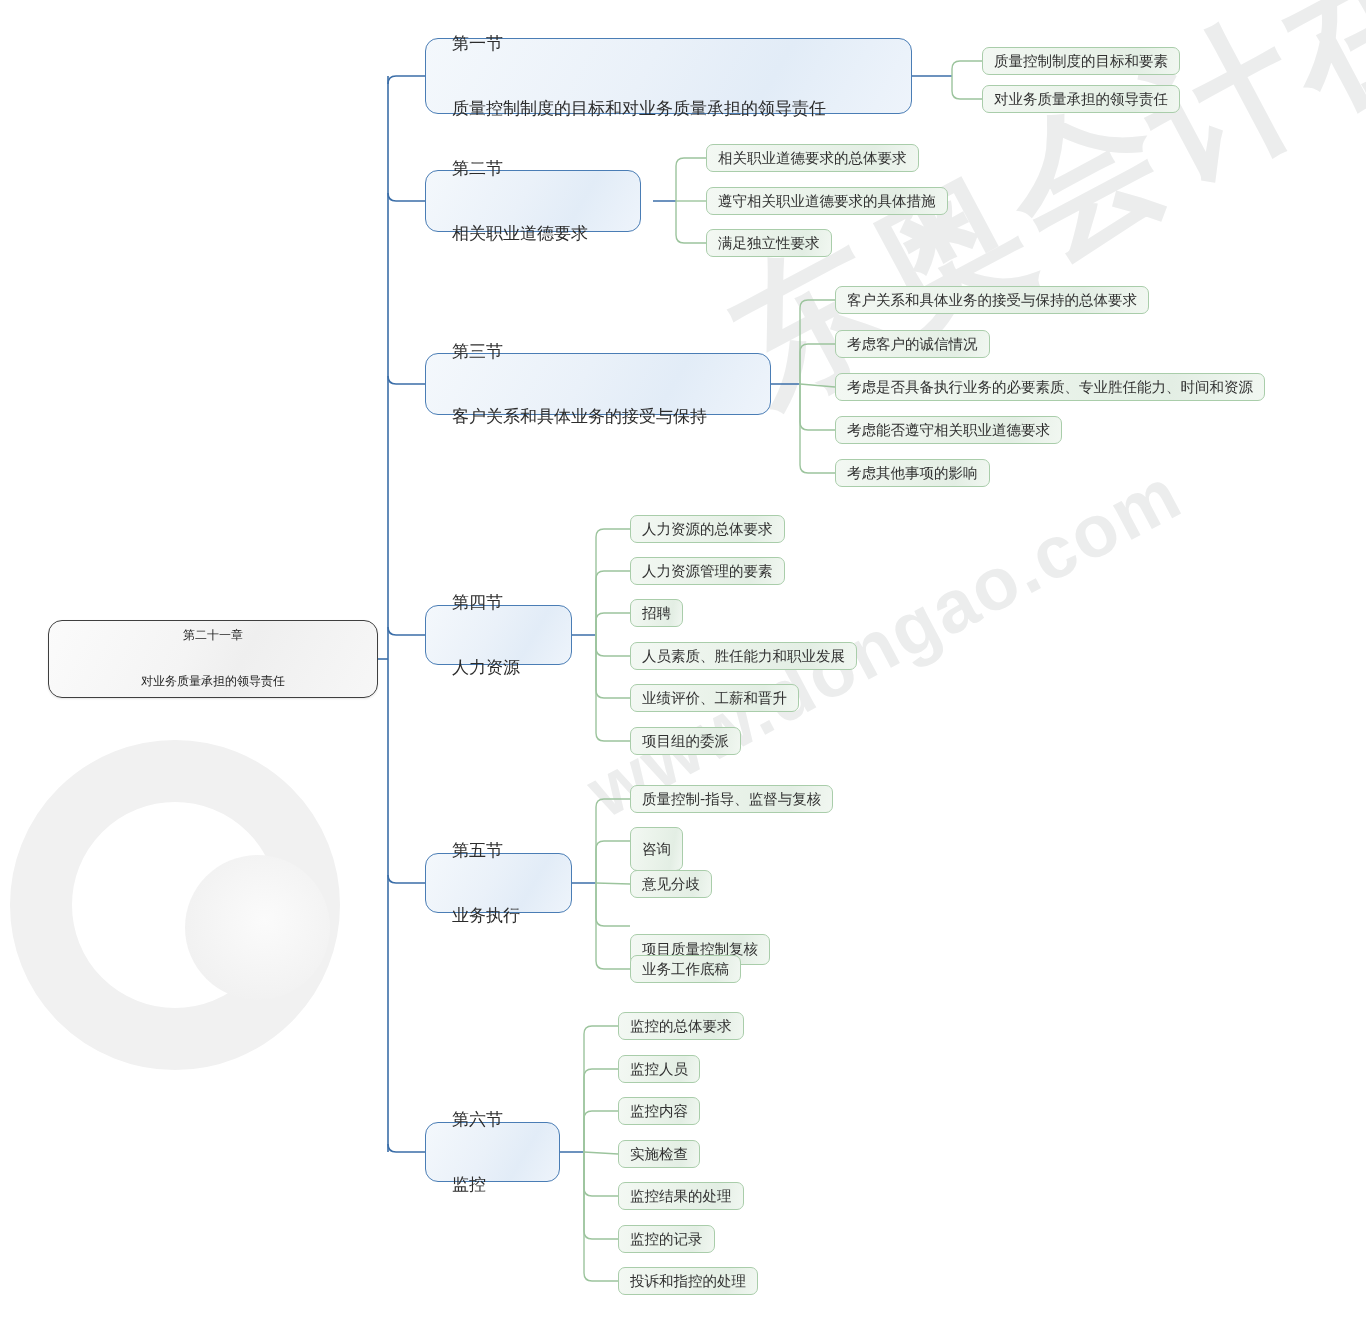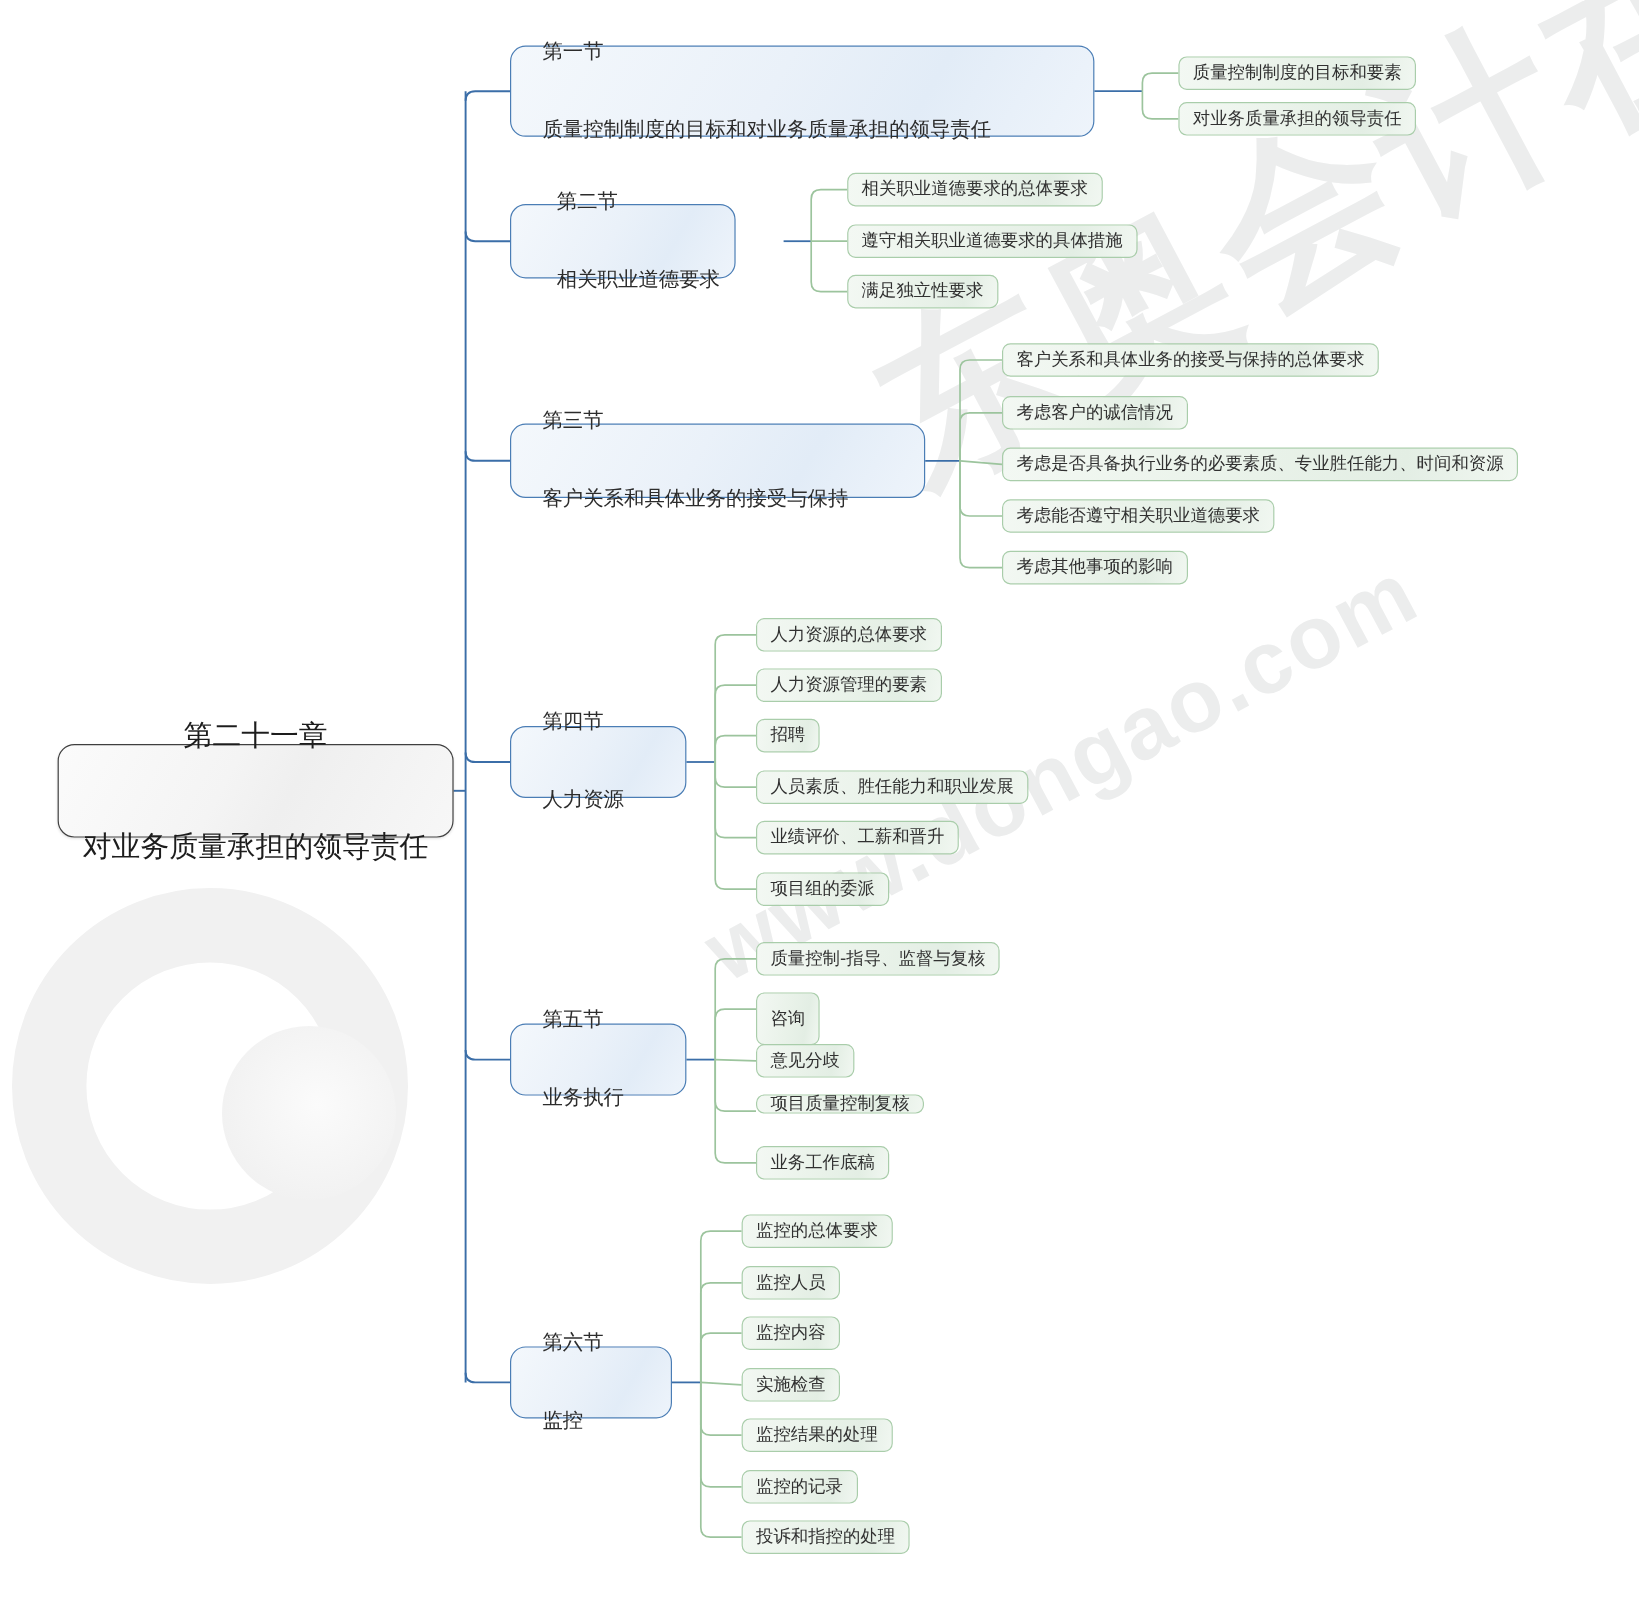--- a/index.html
+++ b/index.html
@@ -72,21 +72,21 @@
     color: #2b2b2b;
     font-family: "DejaVu Sans", "Liberation Sans", sans-serif;
   }
 
   .root-node {
     border: 1.6px solid #3f3f3f;
     border-radius: 14px;
     background: linear-gradient(118deg, #fbfbfb 0%, #f4f4f4 42%, #efefef 58%, #f7f7f7 100%);
     justify-content: center;
     text-align: center;
-    font-size: 24px;
+    font-size: 12px;
     color: #1d1d1d;
     box-shadow: 0 1px 2px rgba(0,0,0,0.10);
   }
 
   .sec-node {
     border: 1.4px solid #4a7db5;
     border-radius: 13px;
     background: linear-gradient(120deg, #f4f8fc 0%, #eaf1f9 45%, #e2ecf7 70%, #eef4fb 100%);
     font-size: 17px;
     color: #2c2c2c;
@@ -215,21 +215,21 @@
       <span class="node-line">质量控制制度的目标和对业务质量承担的领导责任</span>
     </div>
   </div>
   <div class="node leaf-node" style="left:982px; top:47px; height:28px;">
     <span>质量控制制度的目标和要素</span>
   </div>
   <div class="node leaf-node" style="left:982px; top:85px; height:28px;">
     <span>对业务质量承担的领导责任</span>
   </div>
 
-  <div class="node sec-node" style="left:425px; top:170px; width:188px; height:62px;justify-content:center;">
+  <div class="node sec-node" style="left:425px; top:170px; width:216px; height:62px;">
     <div>
       <span class="node-line">第二节</span>
       <span class="node-line">相关职业道德要求</span>
     </div>
   </div>
   <div class="node leaf-node" style="left:706px; top:144px; height:28px;">
     <span>相关职业道德要求的总体要求</span>
   </div>
   <div class="node leaf-node" style="left:706px; top:187px; height:28px;">
     <span>遵守相关职业道德要求的具体措施</span>
@@ -293,21 +293,21 @@
   </div>
   <div class="node leaf-node" style="left:630px; top:785px; height:28px;">
     <span>质量控制-指导、监督与复核</span>
   </div>
   <div class="node leaf-node" style="left:630px; top:827px; height:44px;">
     <span>咨询</span>
   </div>
   <div class="node leaf-node" style="left:630px; top:870px; height:28px;">
     <span>意见分歧</span>
   </div>
-  <div class="node leaf-node" style="left:630px; top:912px; height:16px;text-align:center;">
+  <div class="node leaf-node" style="left:630px; top:934px; height:31px;text-align:center;">
     <span>项目质量控制复核</span>
   </div>
   <div class="node leaf-node" style="left:630px; top:955px; height:28px;">
     <span>业务工作底稿</span>
   </div>
 
   <div class="node sec-node" style="left:425px; top:1122px; width:135px; height:60px;">
     <div>
       <span class="node-line">第六节</span>
       <span class="node-line">监控</span>

